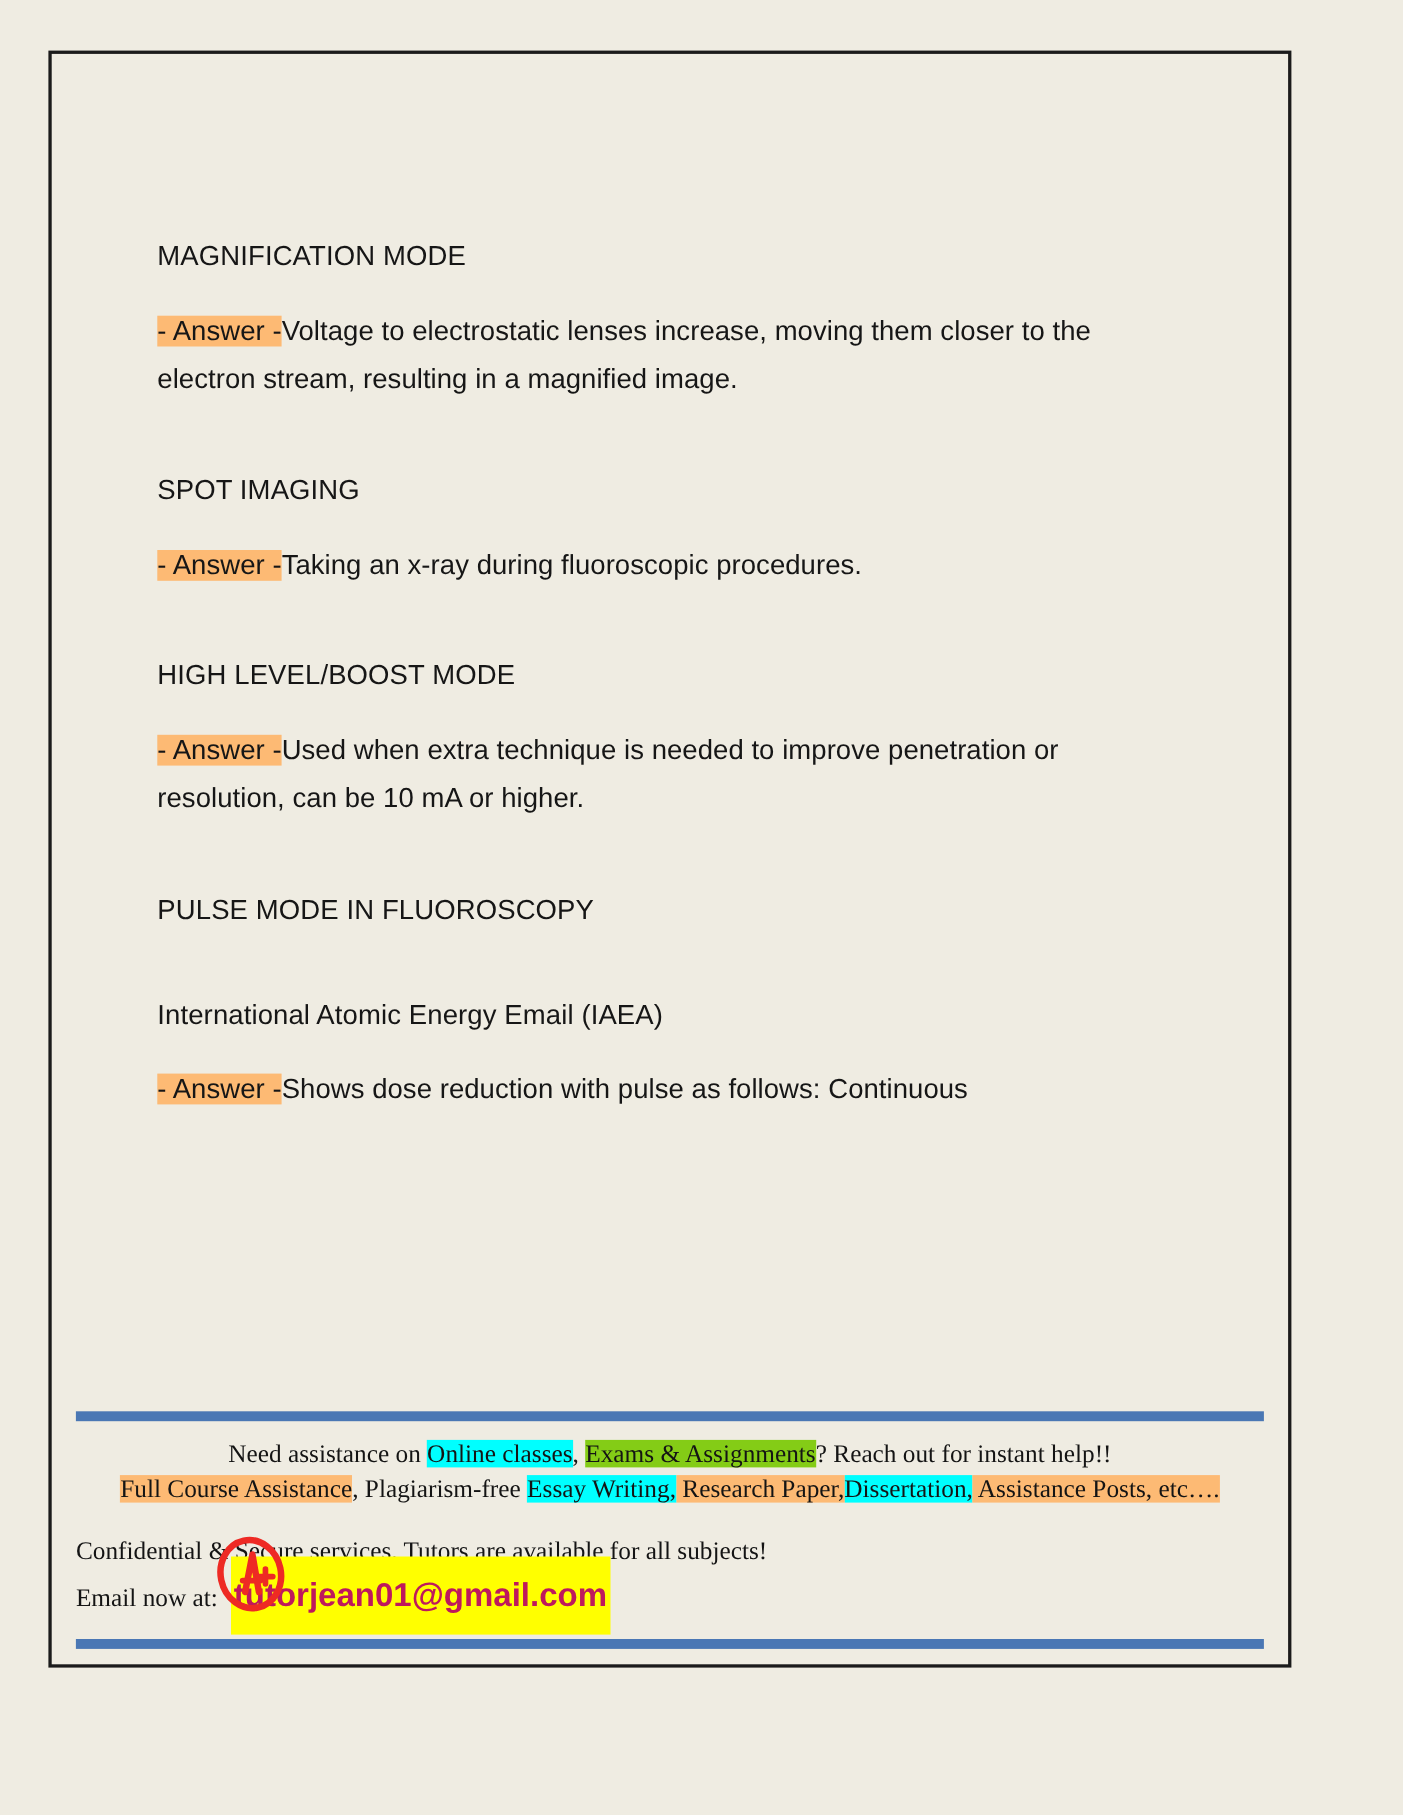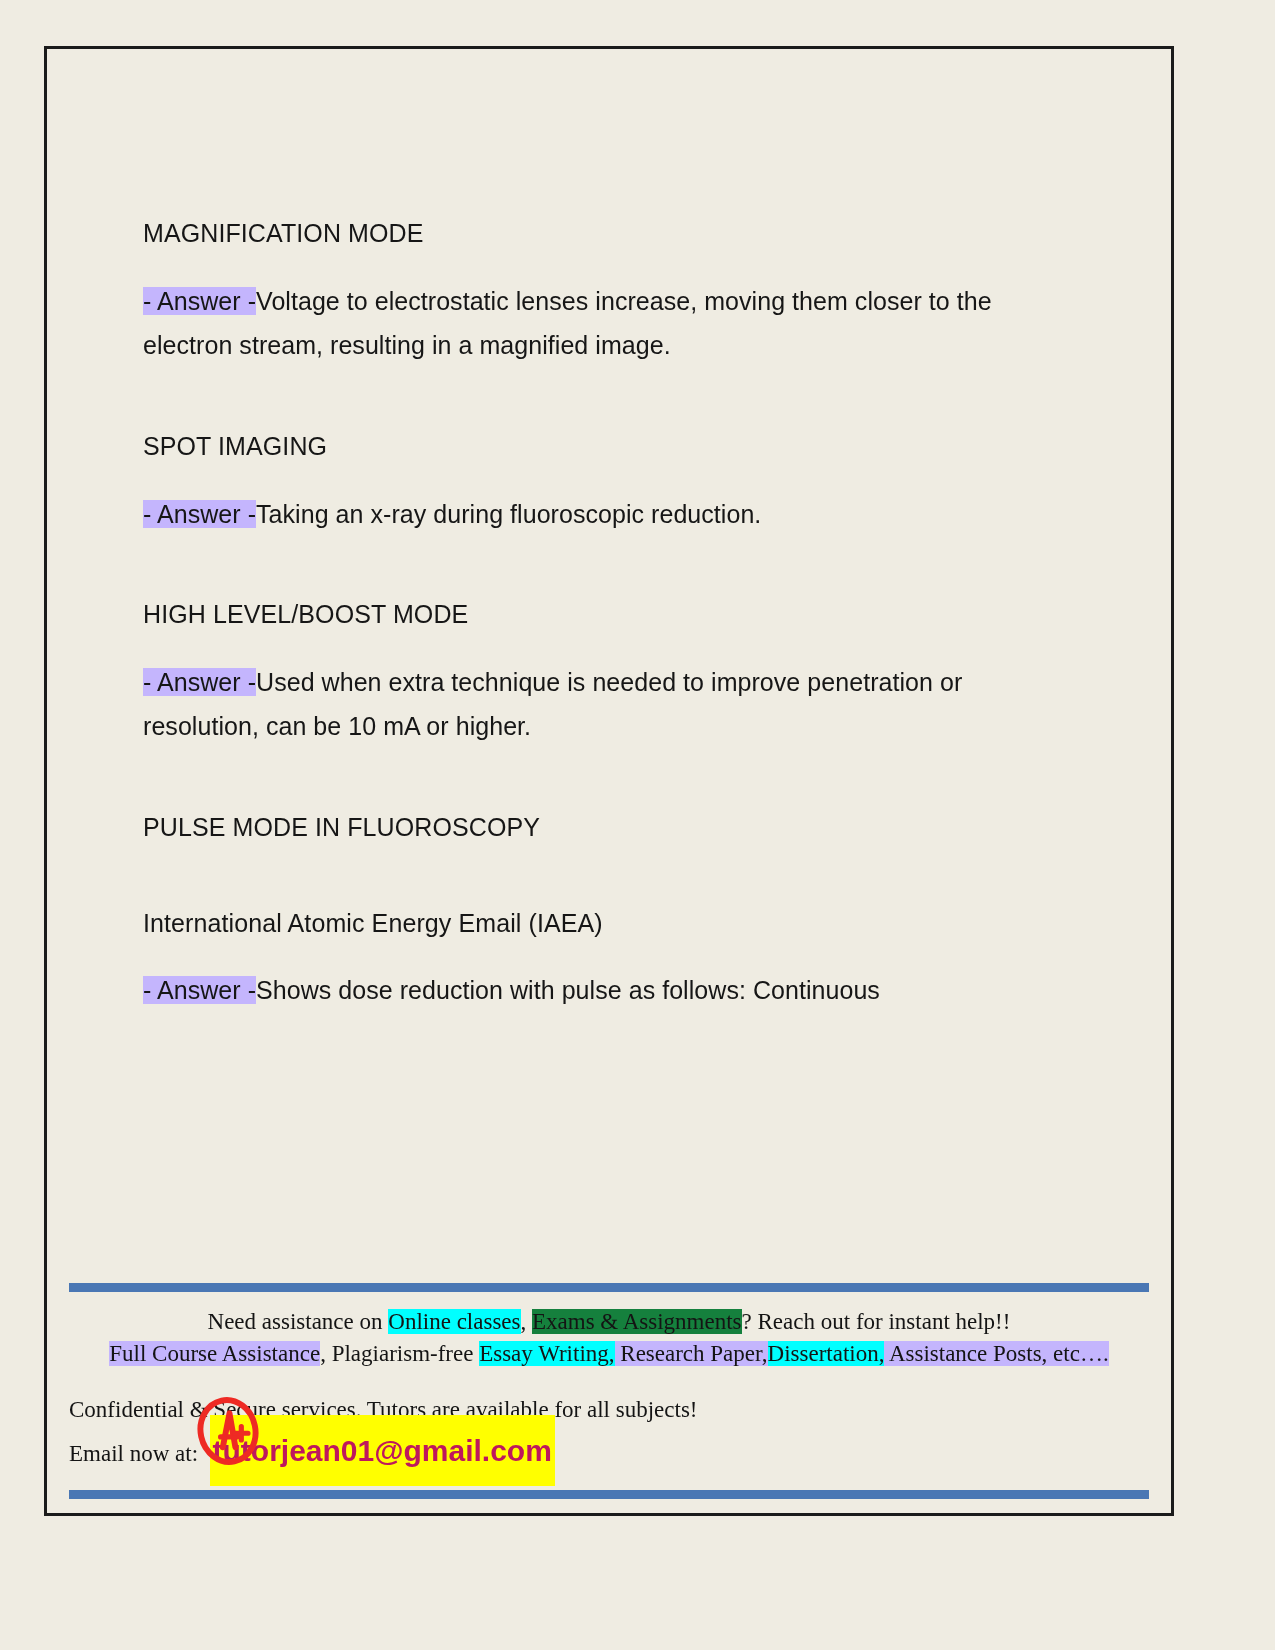--- a/index.html
+++ b/index.html
@@ -44,27 +44,27 @@
     letter-spacing: 0.1px;
     margin-bottom: 28px;
   }
   .a-line {
     font-size: 25px;
     line-height: 1.78;
     color: #161616;
     letter-spacing: 0.05px;
   }
   .hl-yellow {
-    background: #c4b5fd;
+    background: #fdba74;
   }
   .hl-cyan {
     background: #00ffff;
   }
   .hl-green {
-    background: #15803d;
+    background: #84cc16;
   }
 
   
   #footer {
     position: absolute;
     left: 22px;
     right: 22px;
     bottom: 14px;
   }
   .rule {
@@ -127,21 +127,21 @@
 
   <div id="content">
 
     <div class="qa-block">
       <div class="q-term">MAGNIFICATION MODE</div>
       <div class="a-line"><span class="hl-yellow">- Answer -</span><span>Voltage to electrostatic lenses increase, moving them closer to the electron stream, resulting in a magnified image.</span></div>
     </div>
 
     <div class="qa-block">
       <div class="q-term">SPOT IMAGING</div>
-      <div class="a-line"><span class="hl-yellow">- Answer -</span><span>Taking an x-ray during fluoroscopic reduction.</span></div>
+      <div class="a-line"><span class="hl-yellow">- Answer -</span><span>Taking an x-ray during fluoroscopic procedures.</span></div>
     </div>
 
     <div class="qa-block">
       <div class="q-term">HIGH LEVEL/BOOST MODE</div>
       <div class="a-line"><span class="hl-yellow">- Answer -</span><span>Used when extra technique is needed to improve penetration or resolution, can be 10 mA or higher.</span></div>
     </div>
 
     <div class="qa-block">
       <div class="q-term">PULSE MODE IN FLUOROSCOPY</div>
     </div>

